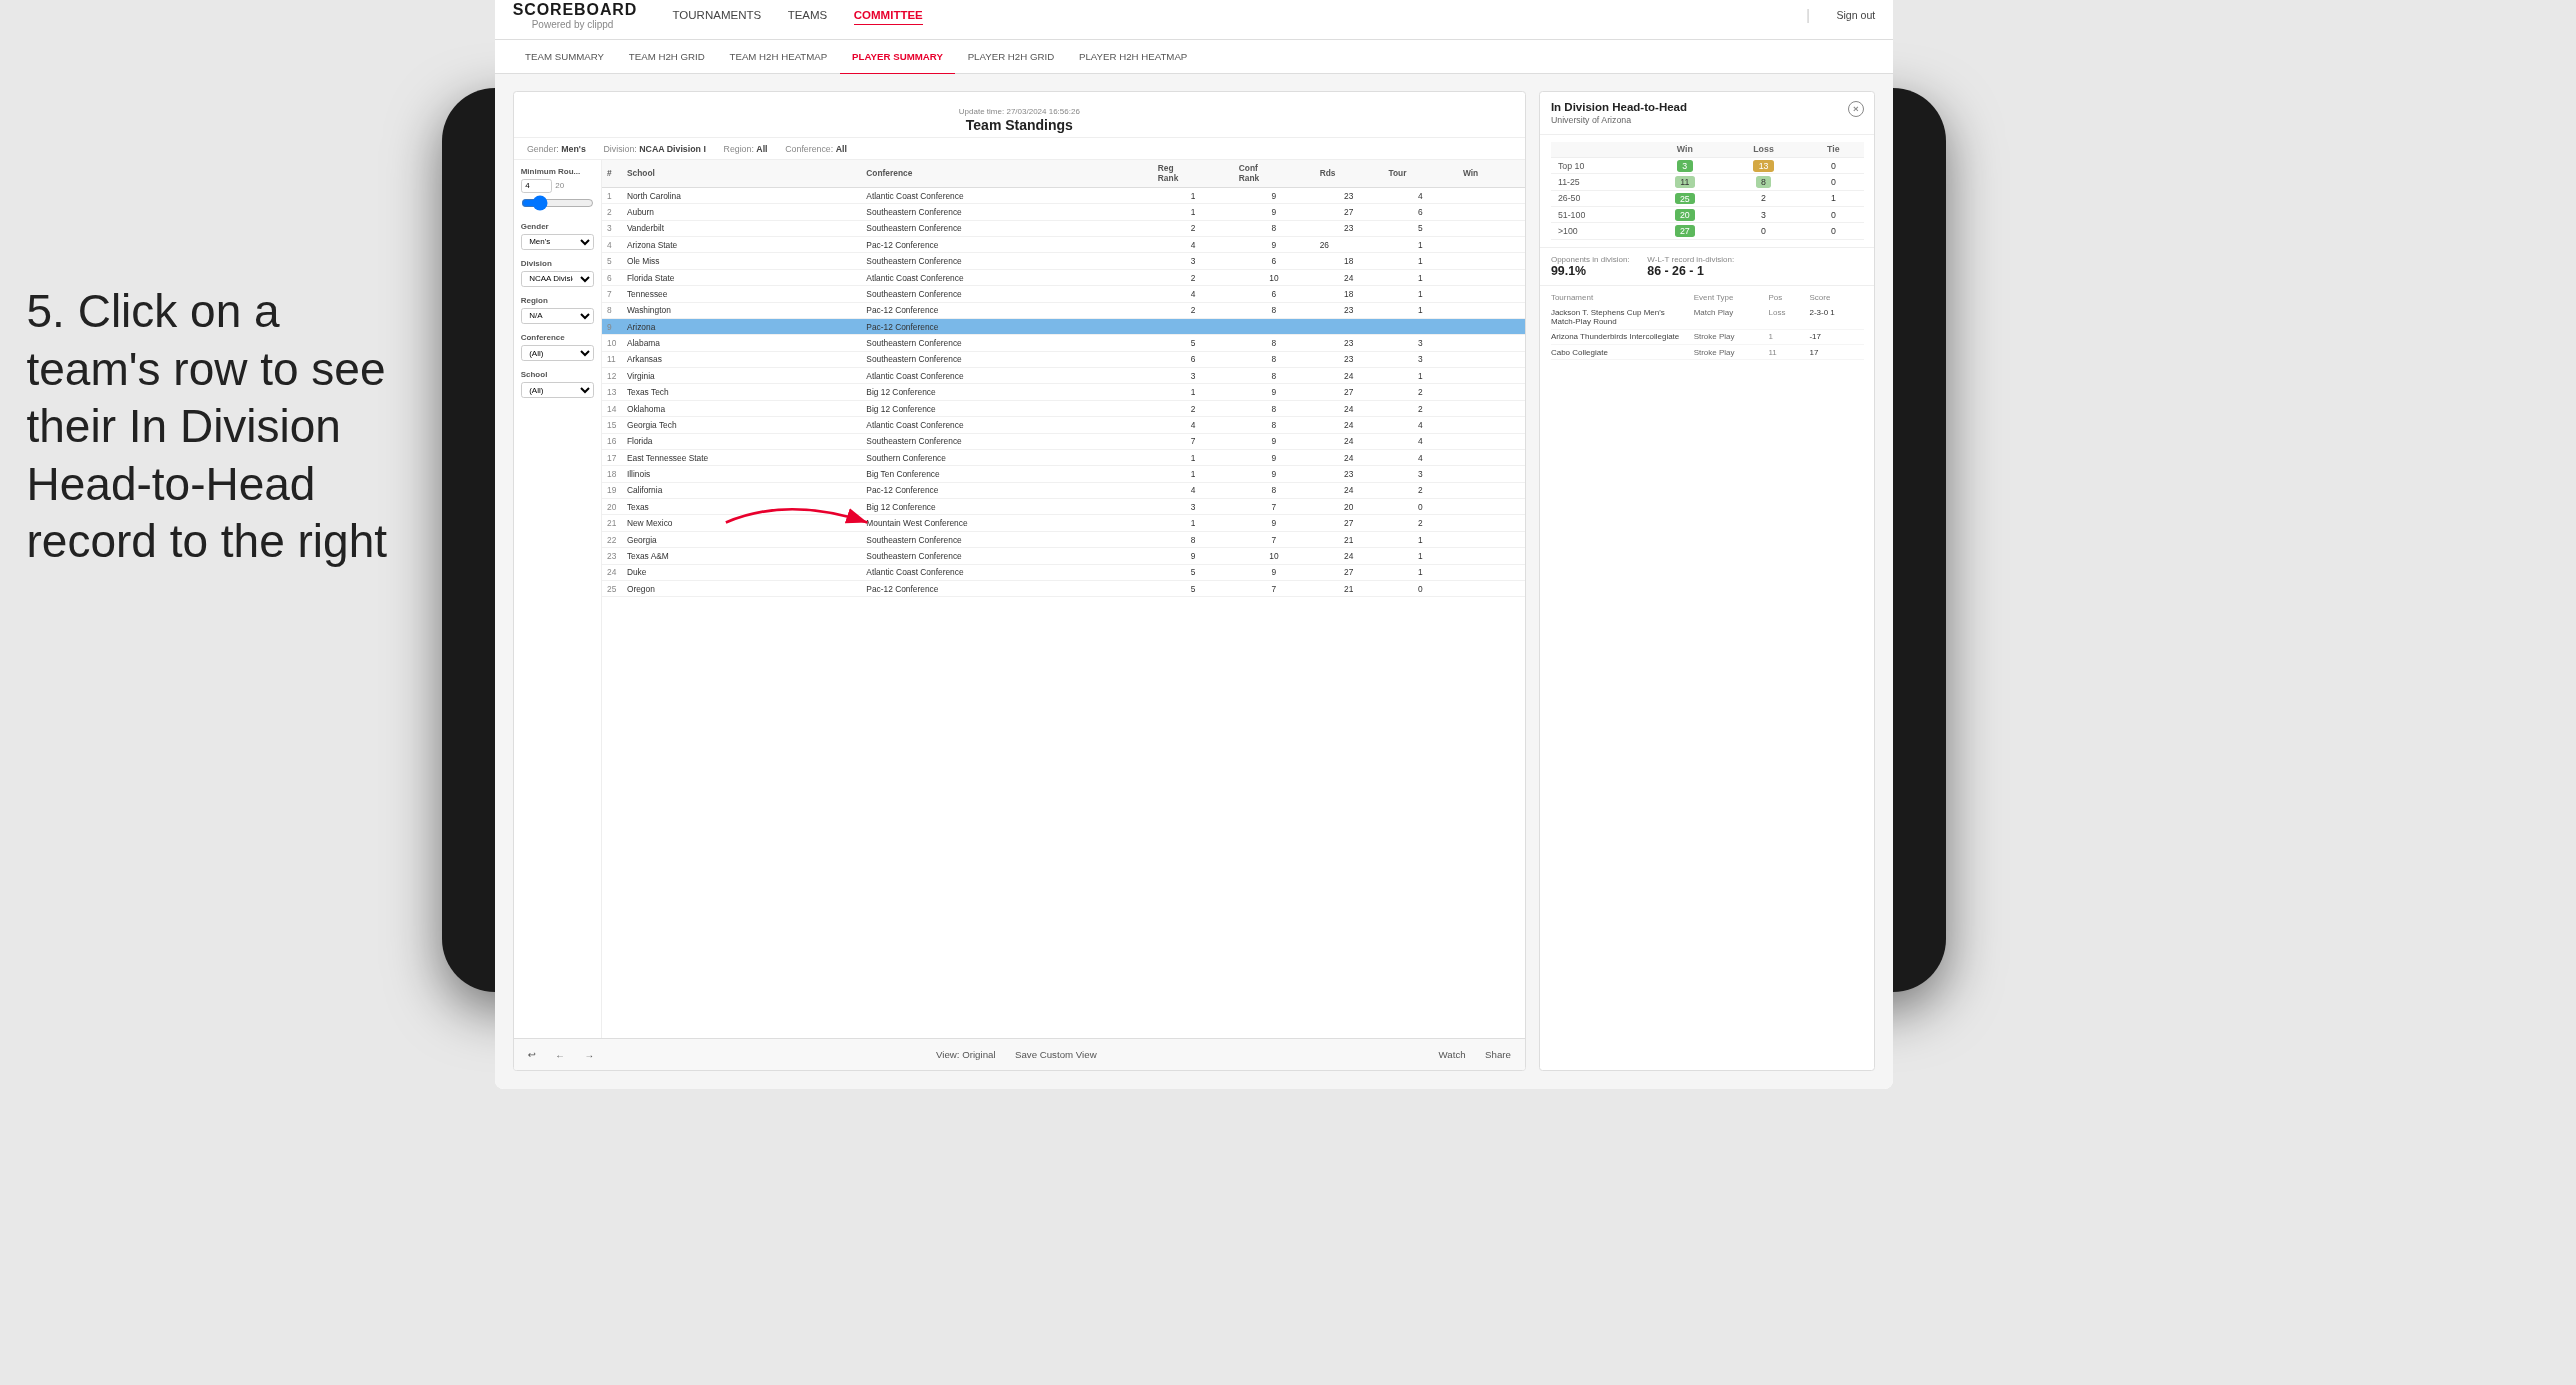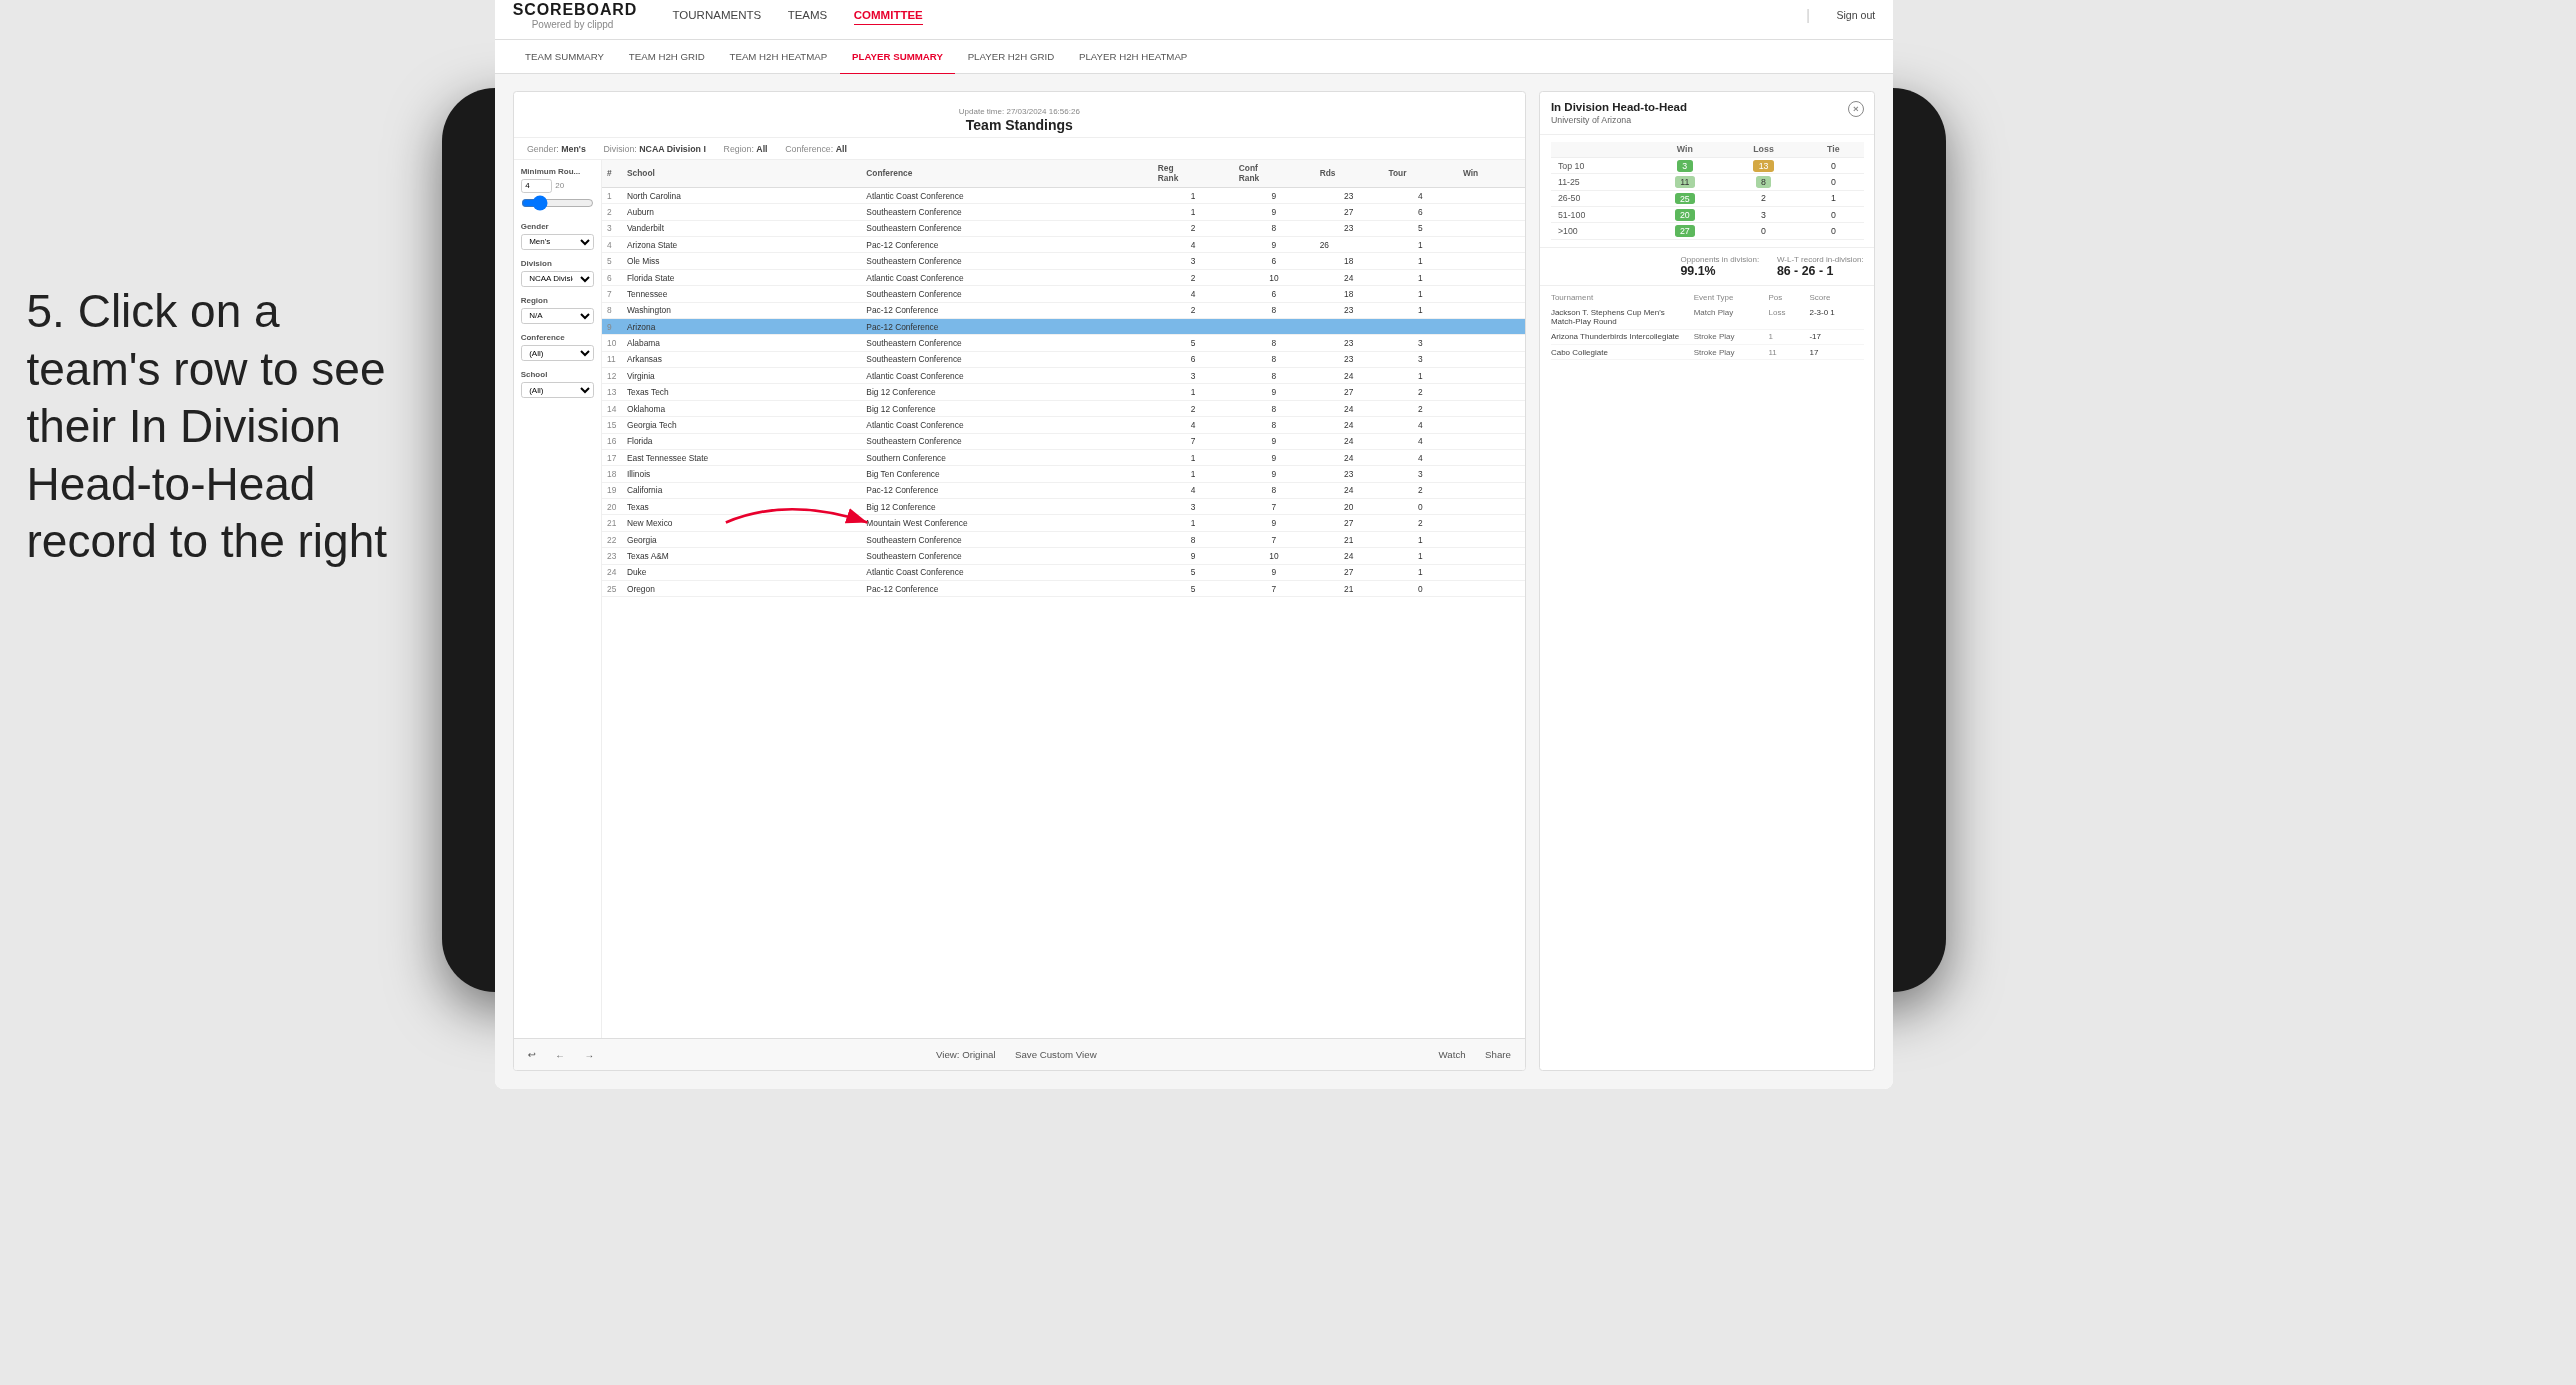--- a/index.html
+++ b/index.html
@@ -318,21 +318,20 @@
     }
     .h2h-table td:first-child { text-align: left; color: #555; font-weight: 500; }
     .cell-green { background: #5cb85c; color: #fff; border-radius: 2.7px; padding: 0.9px 5.3px; }
     .cell-yellow { background: #d4a843; color: #fff; border-radius: 2.7px; padding: 0.9px 5.3px; }
     .cell-light-green { background: #a8d5a2; color: #333; border-radius: 2.7px; padding: 0.9px 5.3px; }
     .h2h-stats {
       padding: 7px 10.6px;
       border-top: 0.9px solid #eee;
       display: flex;
       gap: 17.7px;
-      justify-content: flex-end;
     }
     .stat-block { }
     .stat-label { font-size: 8px; color: #888; }
     .stat-value { font-size: 12.4px; font-weight: 700; color: #222; }
     .h2h-tournaments {
       padding: 7px 10.6px;
       border-top: 0.9px solid #eee;
       flex: 1;
       overflow-y: auto;
     }

